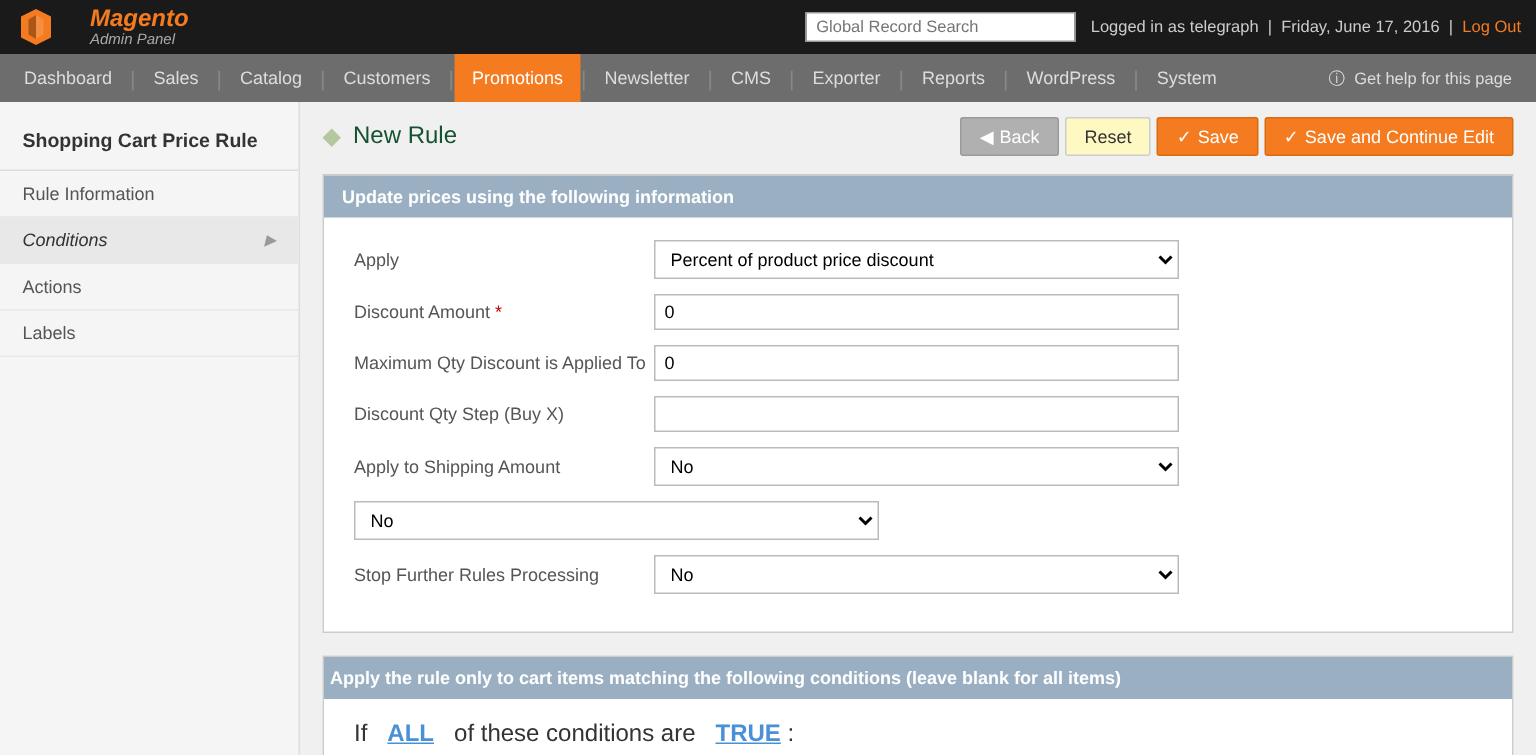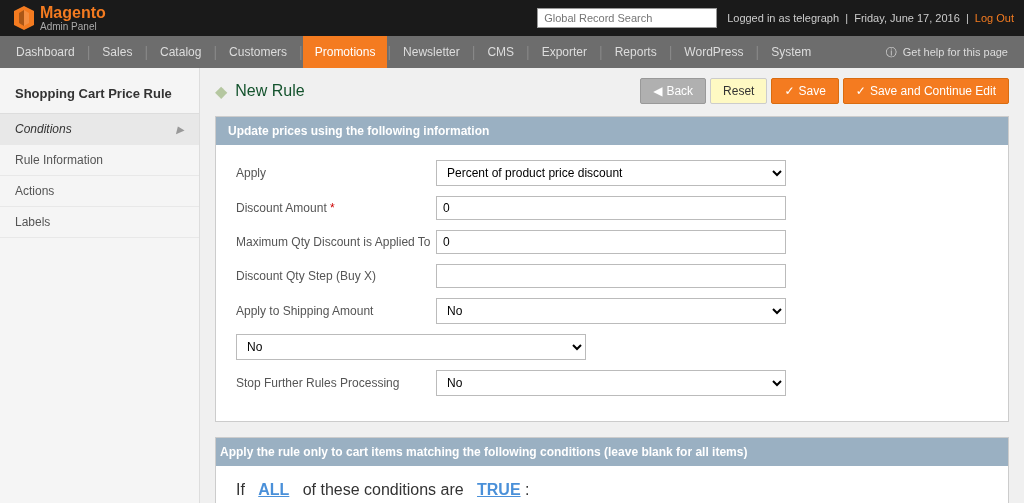--- a/index.html
+++ b/index.html
@@ -10,21 +10,22 @@
       background: #1a1a1a;
       display: flex;
       align-items: center;
       justify-content: space-between;
       padding: 0 10px;
       height: 36px;
     }
     #logo {
       display: flex;
       align-items: flex-end;
-      gap: 2px;
+      gap: 22px;
+      font-style: italic;
     }
     #logo .logo-icon {
       width: 28px;
       height: 28px;
     }
     #header-right {
       display: flex;
       align-items: center;
       gap: 10px;
     }
@@ -321,26 +322,26 @@
       <span>ⓘ</span>
       &nbsp;<span>Get help for this page</span>
     </div>
   </div>
 </div>
 
 <div id="layout">
 
   <div id="sidebar">
     <div id="sidebar-title">Shopping Cart Price Rule</div>
+    <div class="sidebar-item">
+      <span>Rule Information</span>
+    </div>
     <div class="sidebar-item active">
       <span>Conditions</span>
       <span class="arrow">▶</span>
-    </div>
-    <div class="sidebar-item">
-      <span>Rule Information</span>
     </div>
     <div class="sidebar-item">
       <span>Actions</span>
     </div>
     <div class="sidebar-item">
       <span>Labels</span>
     </div>
   </div>
 
   <div id="main">

